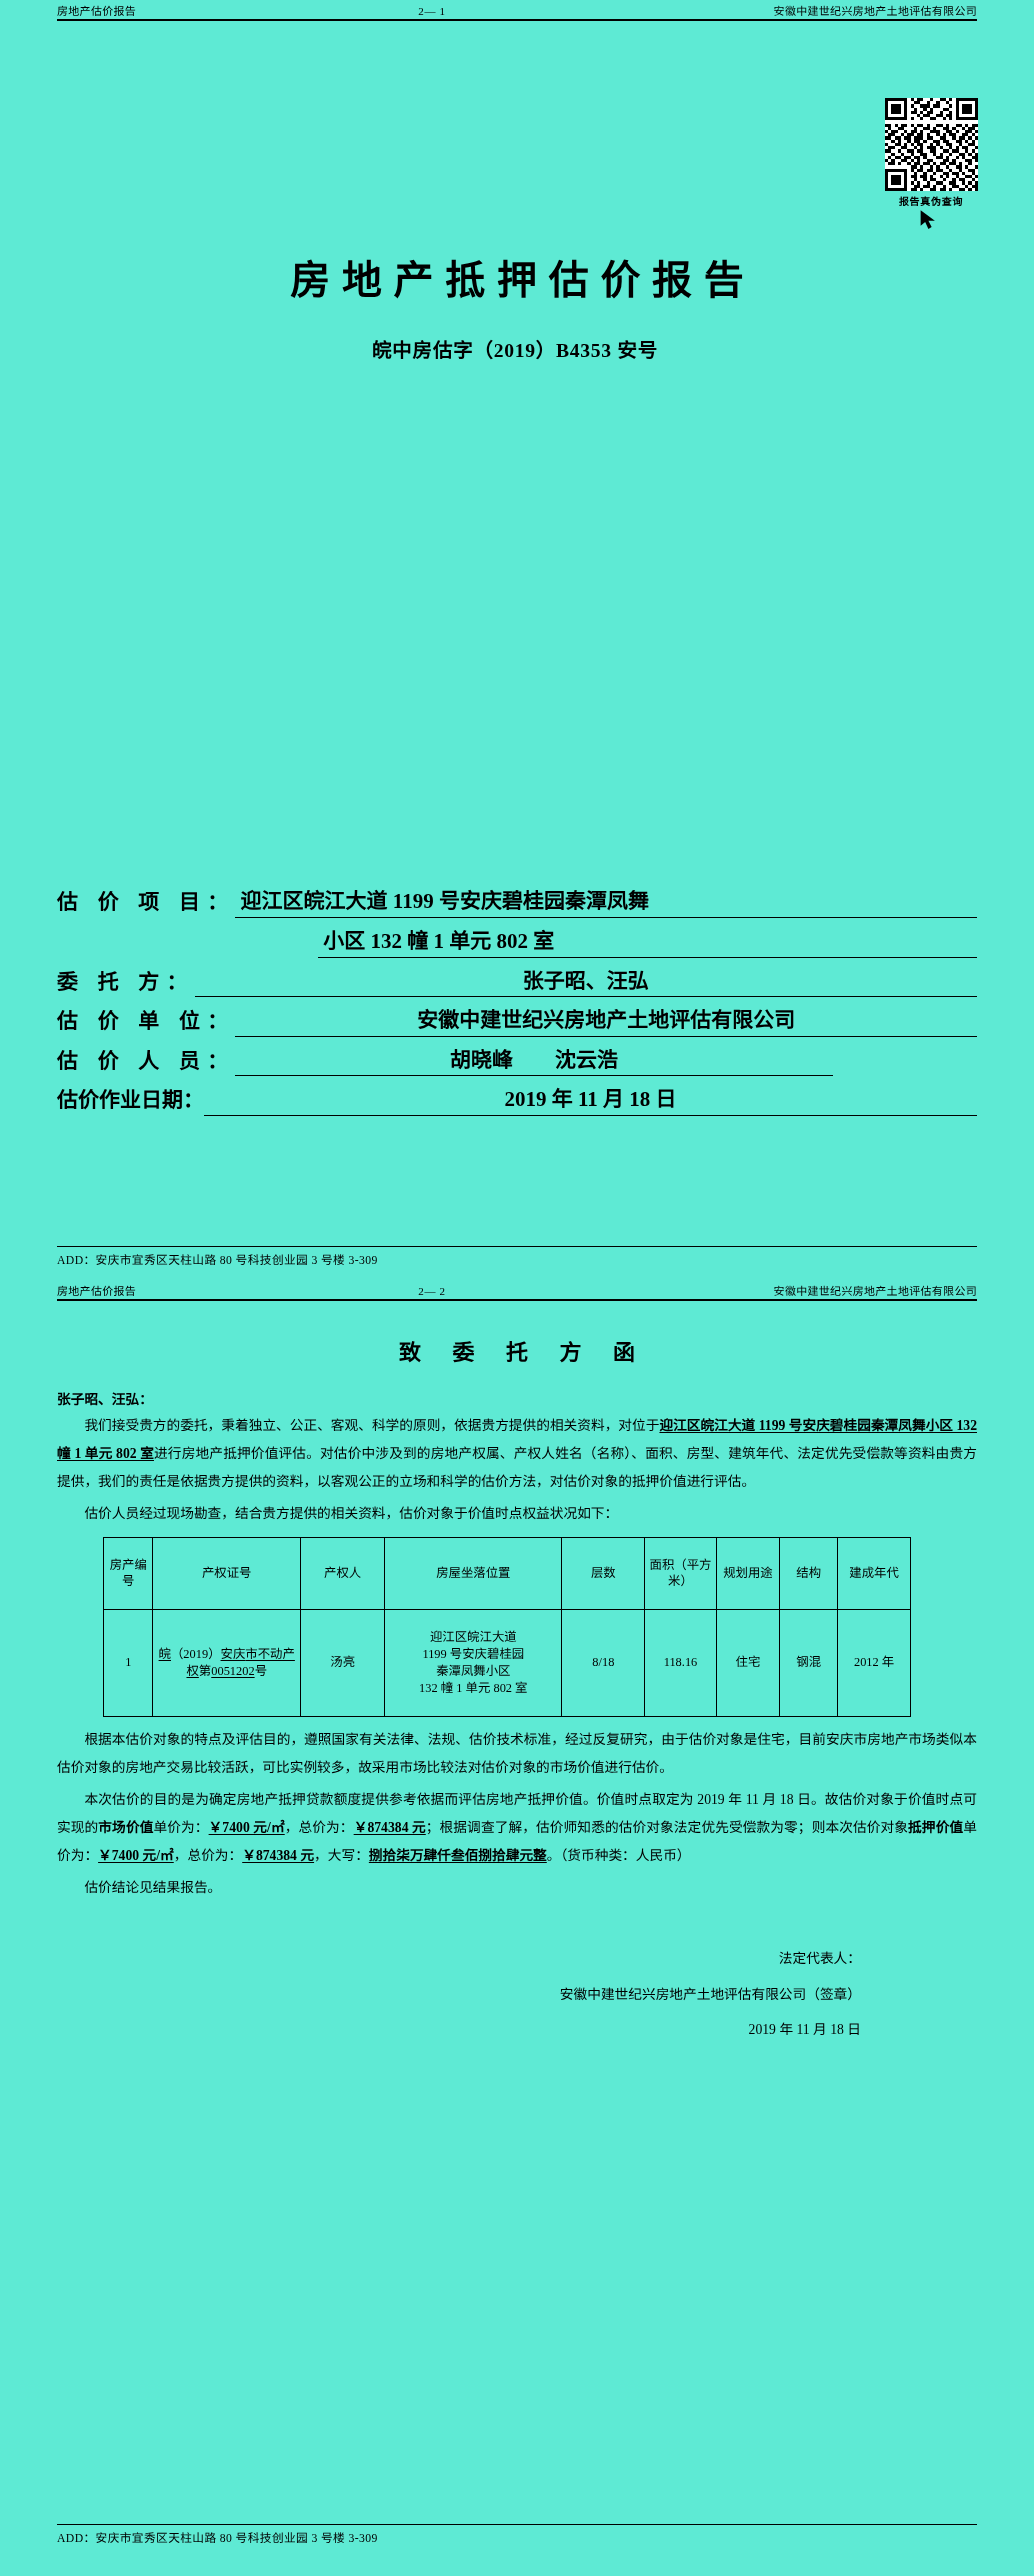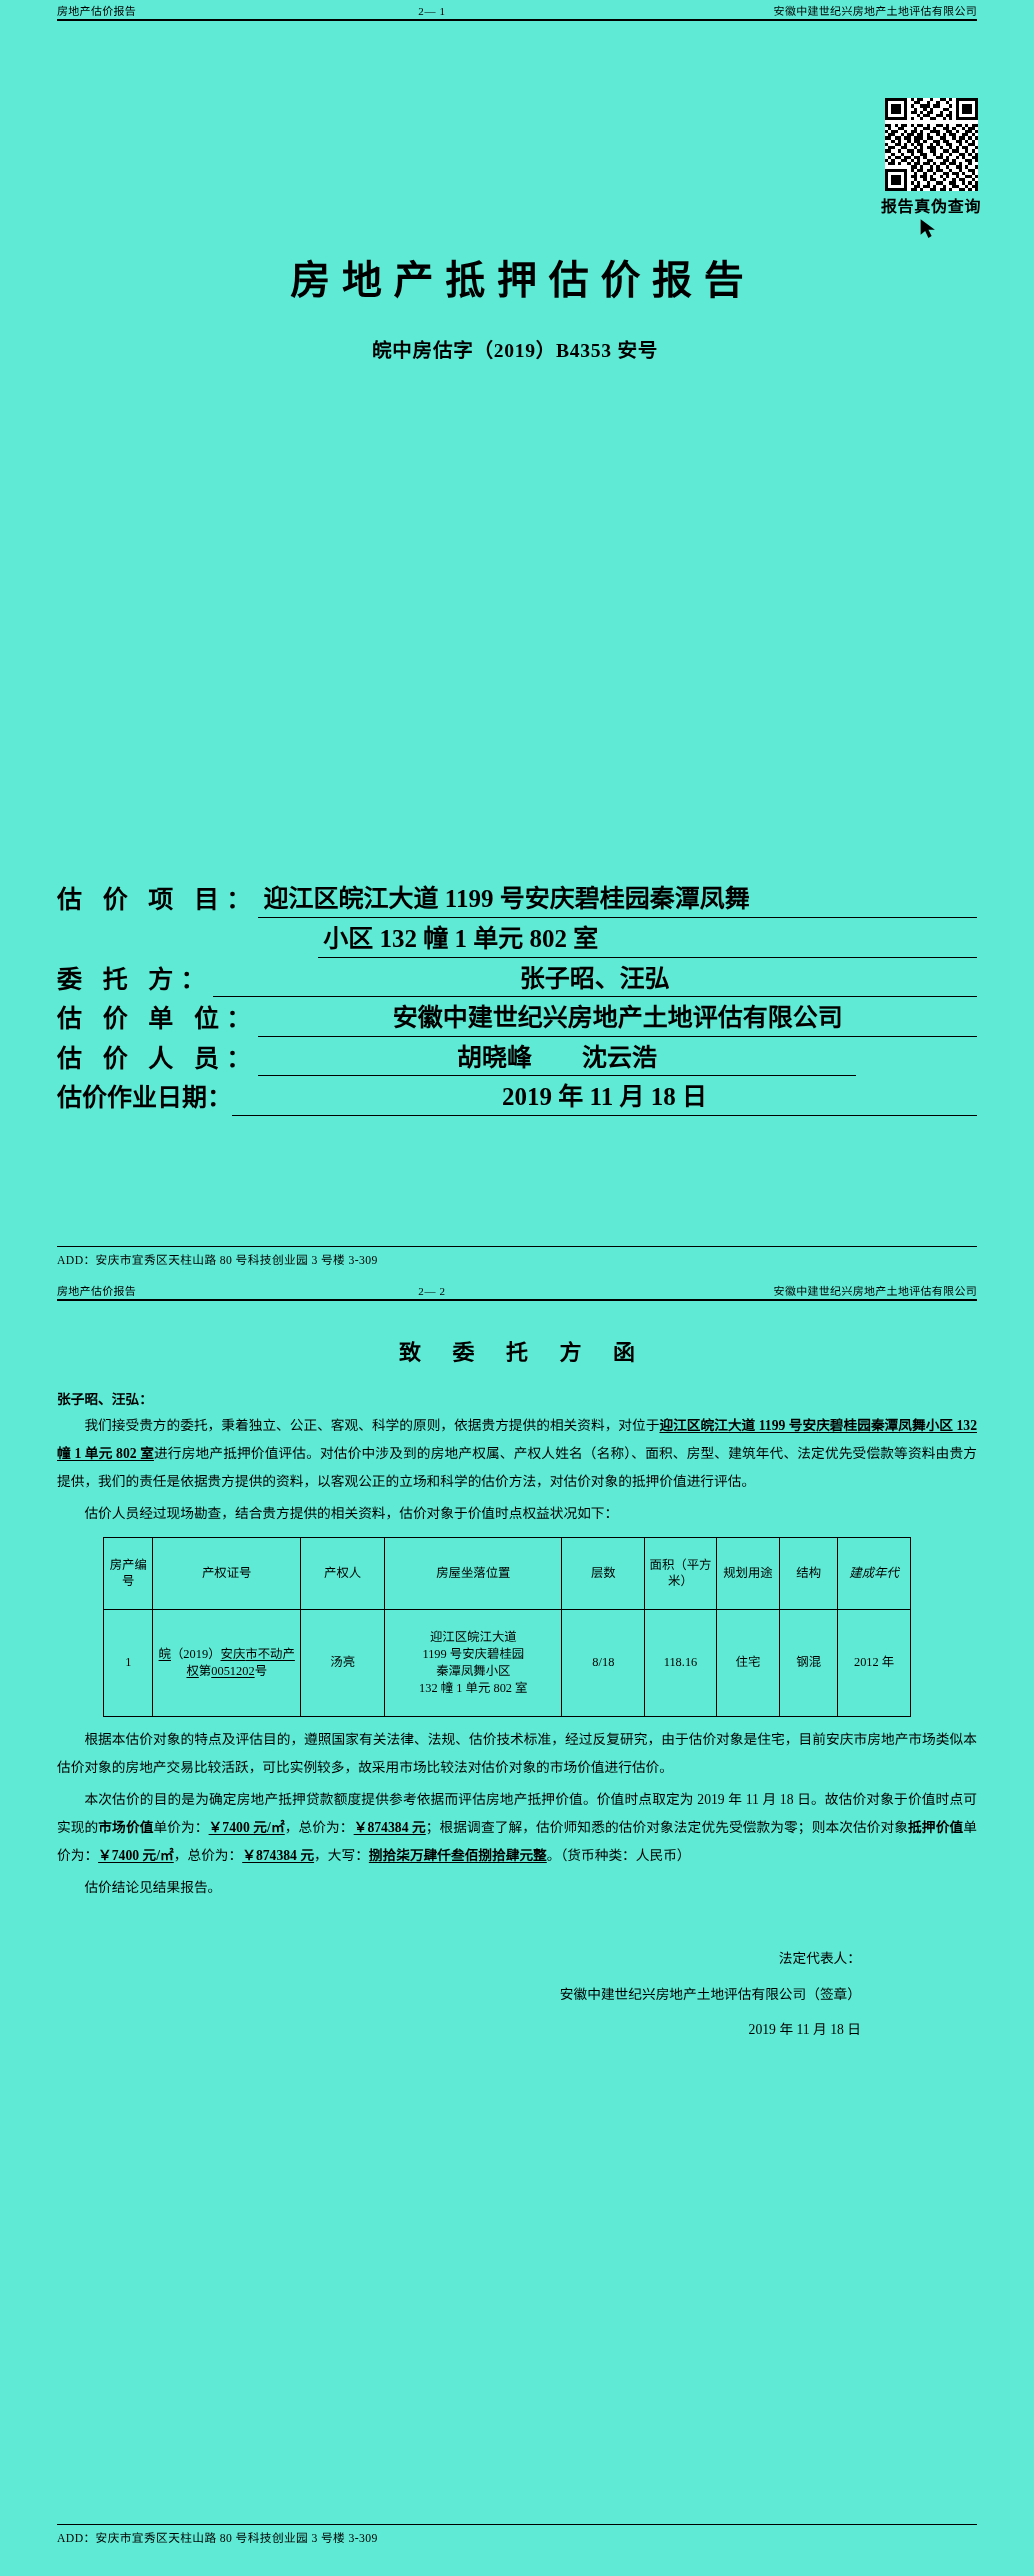--- a/index.html
+++ b/index.html
@@ -54,21 +54,21 @@
     width: 130px;
     text-align: center;
   }
   .qr-img {
     width: 93px;
     height: 93px;
     margin: 0 auto;
     display: block;
   }
   .qr-caption {
-    font-size: 16px;
+    font-size: 10px;
     font-weight: 700;
     letter-spacing: 0.7px;
     margin-top: 2px;
     font-family: "Liberation Serif", serif;
   }
 
   .cover-title {
     position: absolute;
     left: 0; right: 0;
     top: 248px;
@@ -92,21 +92,21 @@
   
   .fields {
     position: absolute;
     left: 57px;
     top: 881px;
     width: 920px;
   }
   .fld-row {
     display: flex;
     align-items: flex-end;
-    font-size: 25px;
+    font-size: 21px;
     font-weight: 700;
     height: 37px;
     margin-bottom: 2.6px;
   }
   .fld-label {
     flex: 0 0 auto;
     white-space: nowrap;
     padding-bottom: 2.6px;
   }
   .fld-label.spaced { letter-spacing: 7.2px; }
@@ -168,21 +168,21 @@
   table.prop thead th { height: 63px; }
   table.prop tbody td { height: 98px; }
   .c-no    { width: 48px; }
   .c-cert  { width: 150px; }
   .c-owner { width: 85px; }
   .c-addr  { width: 183px; }
   .c-floor { width: 83px; }
   .c-area  { width: 70px; }
   .c-use   { width: 63px; }
   .c-struct{ width: 57px; }
-  .c-year  { width: 72px; font-style: italic; }
+  .c-year  { width: 72px; }
 
   
   .sign-block {
     margin-top: 39px;
     font-size: 13.7px;
     line-height: 2.6;
     text-align: right;
     padding-right: 116px;
   }
   .sign-block div { white-space: nowrap; }

